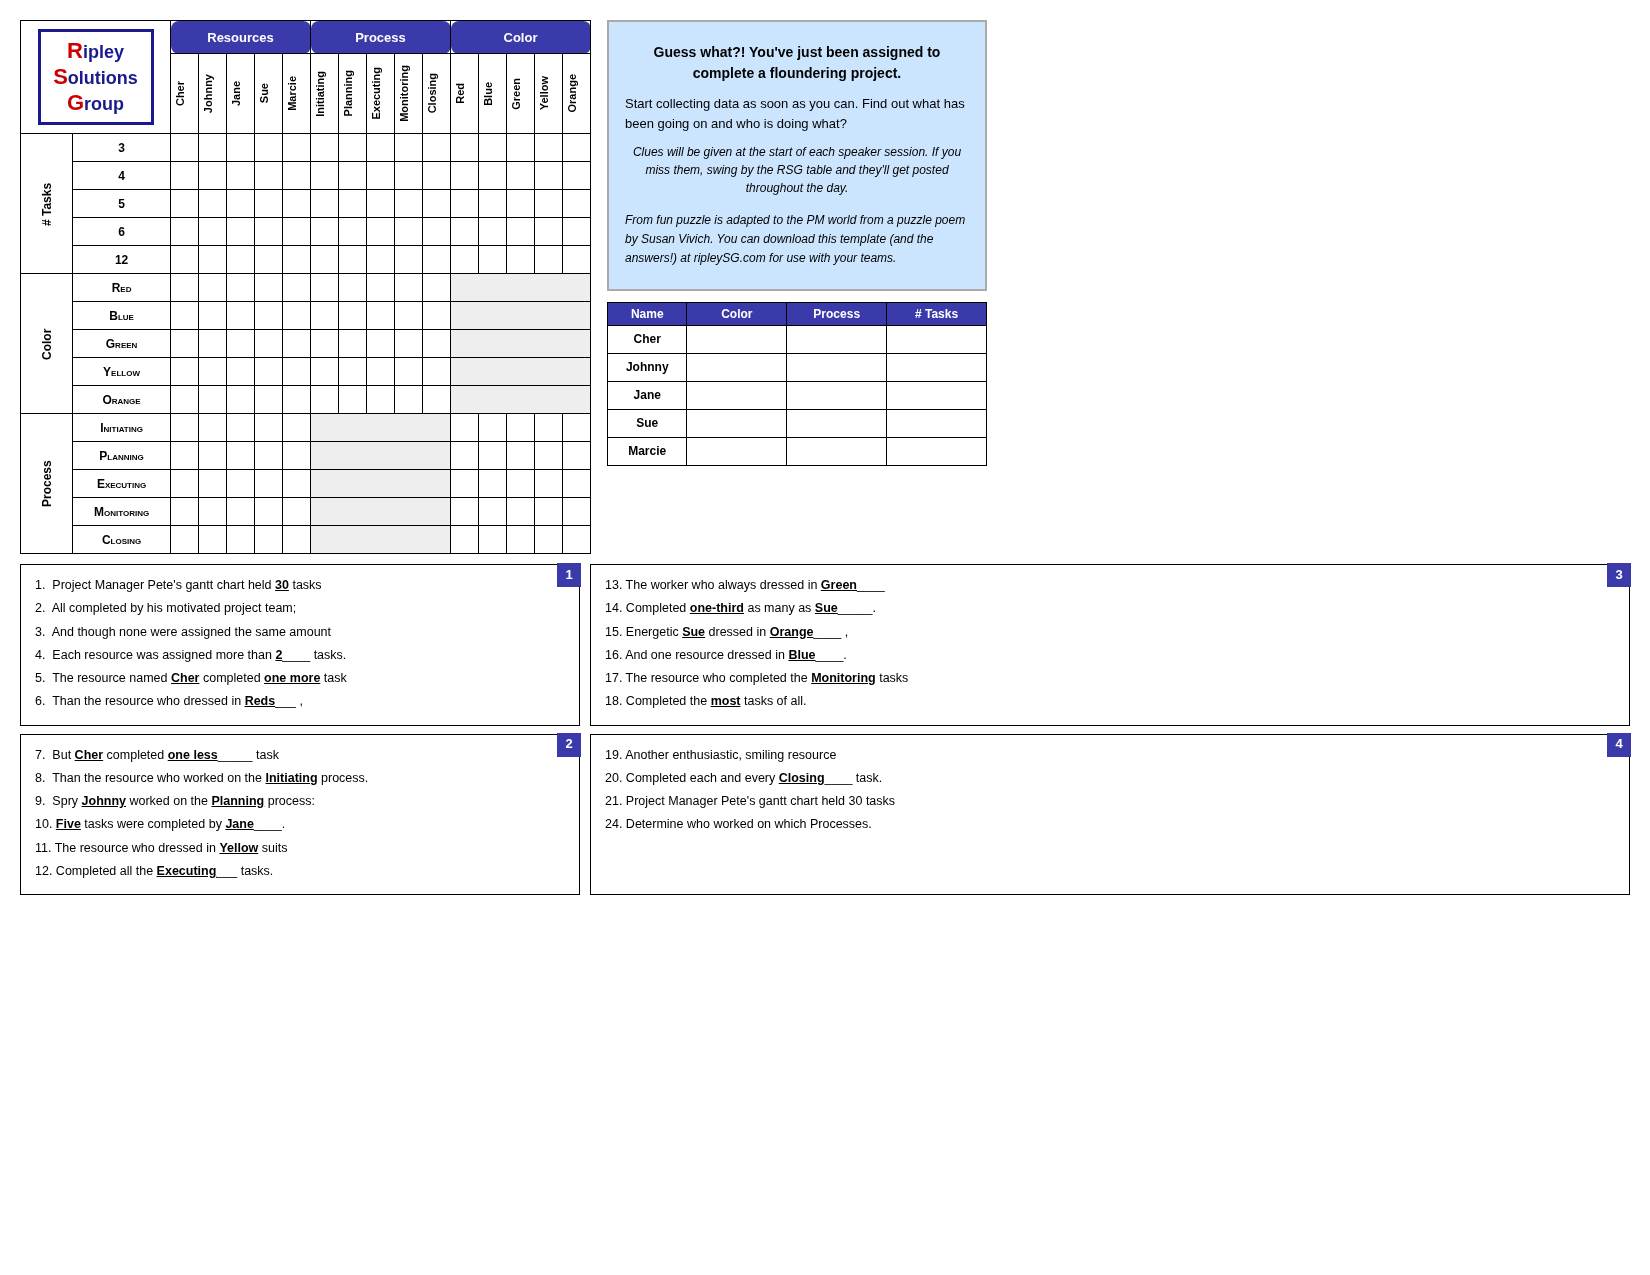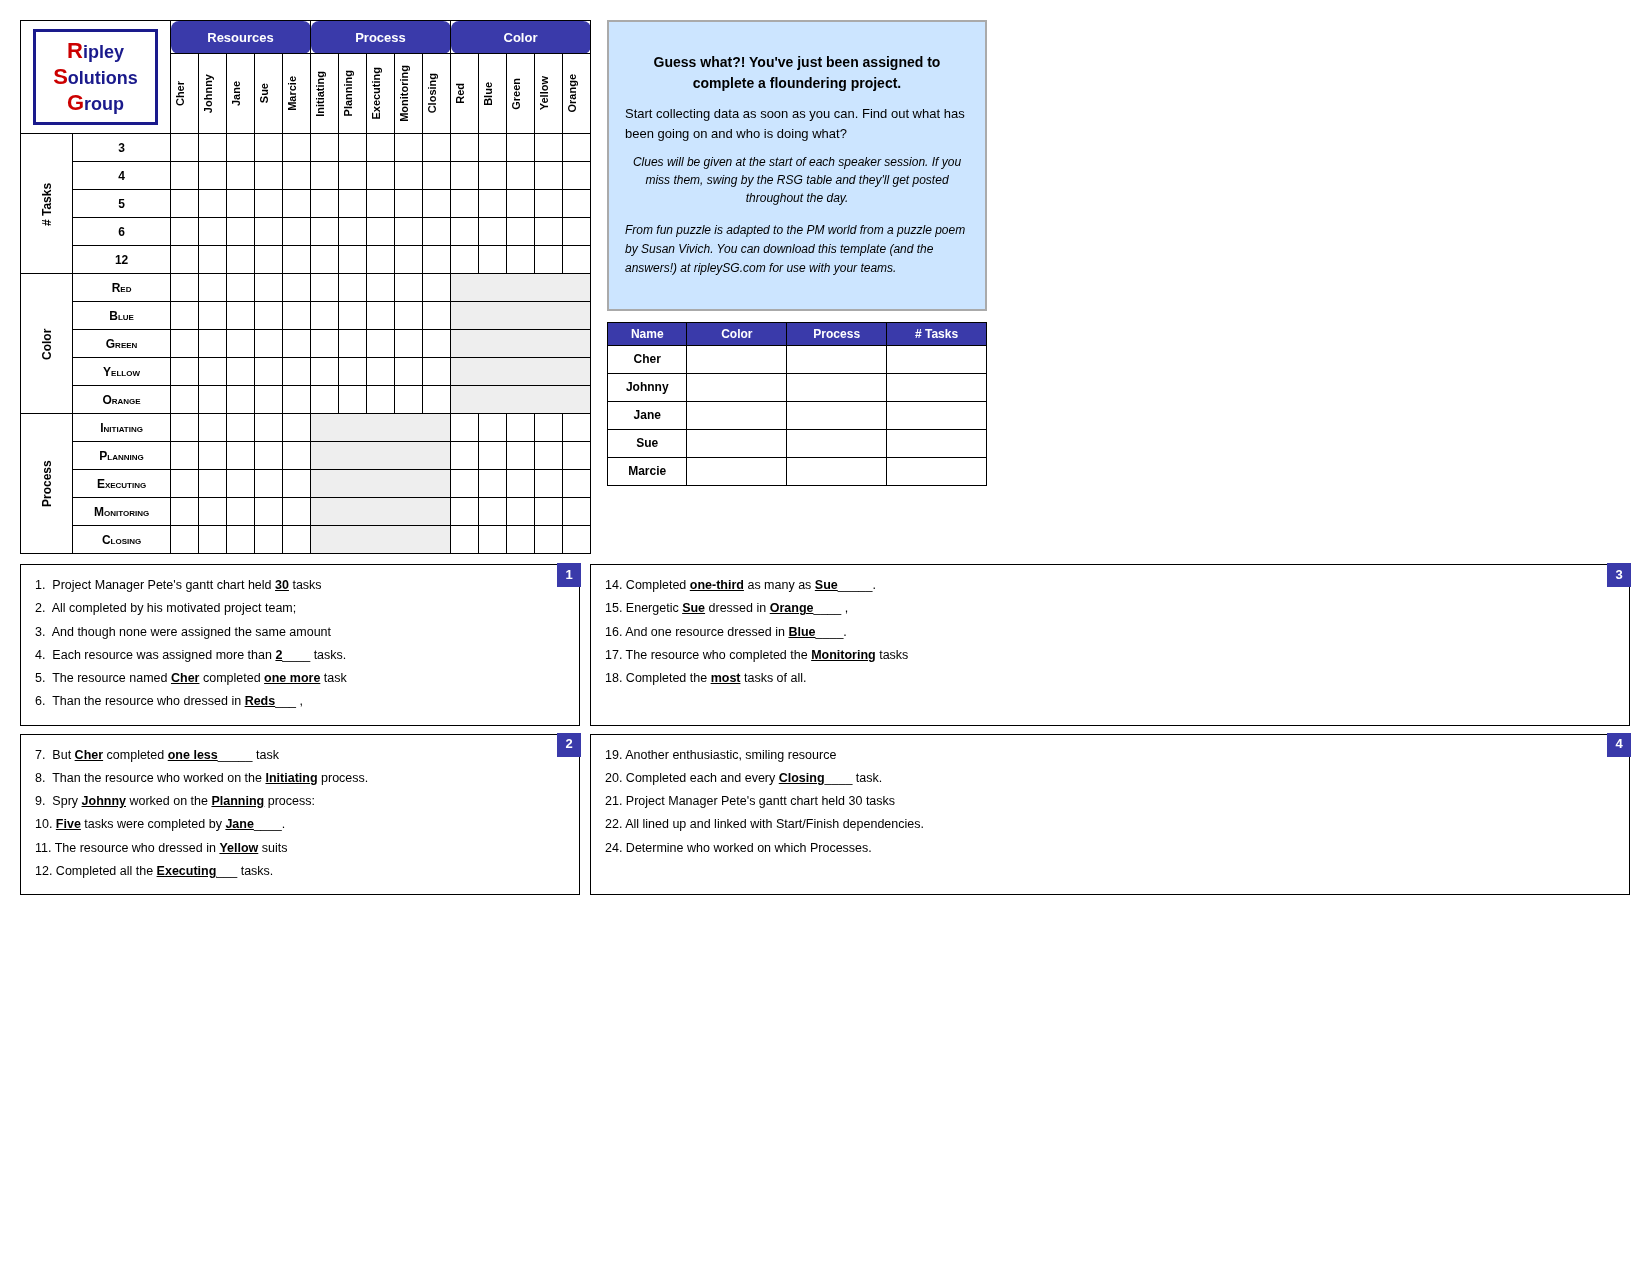--- a/index.html
+++ b/index.html
@@ -14,21 +14,21 @@
     .main-container {
       display: flex;
       gap: 16px;
       width: 100%;
     }
 
     
     .logo-box {
       border: 3px solid #1a1a8c;
       padding: 6px 10px;
-      width: 125px;
+      width: 116px;
       display: inline-block;
       background: #fff;
     }
     .logo-r { color: #cc0000; font-size: 22px; font-weight: bold; display: inline; }
     .logo-text { font-size: 18px; font-weight: bold; color: #1a1a8c; display: inline; }
 
     
     .puzzle-table {
       border-collapse: collapse;
       font-size: 11px;
@@ -95,21 +95,21 @@
 
     .logo-area {
       border: 1.5px solid #000;
       vertical-align: top;
     }
 
     
     .info-box {
       background: #cce5ff;
       border: 2px solid #aaa;
-      padding: 30px 16px;
+      padding: 20px 16px;
       width: 380px;
       font-size: 13px;
       line-height: 1.5;
     }
     .info-box .title {
       font-weight: bold;
       font-size: 14px;
       text-align: center;
       margin-bottom: 10px;
     }
@@ -595,32 +595,32 @@
           <div class="clue-line">10. <u><b>Five</b></u> tasks were completed by <u><b>Jane</b></u>____.</div>
           <div class="clue-line">11. The resource who dressed in <u><b>Yellow</b></u> suits</div>
           <div class="clue-line">12. Completed all the <u><b>Executing</b></u>___ tasks.</div>
         </div>
       </div>
 
       <div style="display:flex; flex-direction:column; gap:8px; flex:1;">
 
         <div class="clue-box">
           <div class="clue-number-badge">3</div>
+          <div class="clue-line">13. The worker who always dressed in <u><b>Green</b></u>____</div>
           <div class="clue-line">14. Completed <u><b>one-third</b></u> as many as <u><b>Sue</b></u>_____.</div>
           <div class="clue-line">15. Energetic <u><b>Sue</b></u> dressed in <u><b>Orange</b></u>____ ,</div>
           <div class="clue-line">16. And one resource dressed in <u><b>Blue</b></u>____.</div>
           <div class="clue-line">17. The resource who completed the <u><b>Monitoring</b></u> tasks</div>
           <div class="clue-line">18. Completed the <u><b>most</b></u> tasks of all.</div>
         </div>
 
         <div class="clue-box">
           <div class="clue-number-badge">4</div>
           <div class="clue-line">19. Another enthusiastic, smiling resource</div>
           <div class="clue-line">20. Completed each and every <u><b>Closing</b></u>____ task.</div>
           <div class="clue-line">21. Project Manager Pete's gantt chart held 30 tasks</div>
-          <div class="clue-line">22. All lined up and linked with Start/Finish dependencies.</div>
           <div class="clue-line">24. Determine who worked on which Processes.</div>
         </div>
       </div>
     </div>
 
   </div>
 </div>
 
 </body></html>

